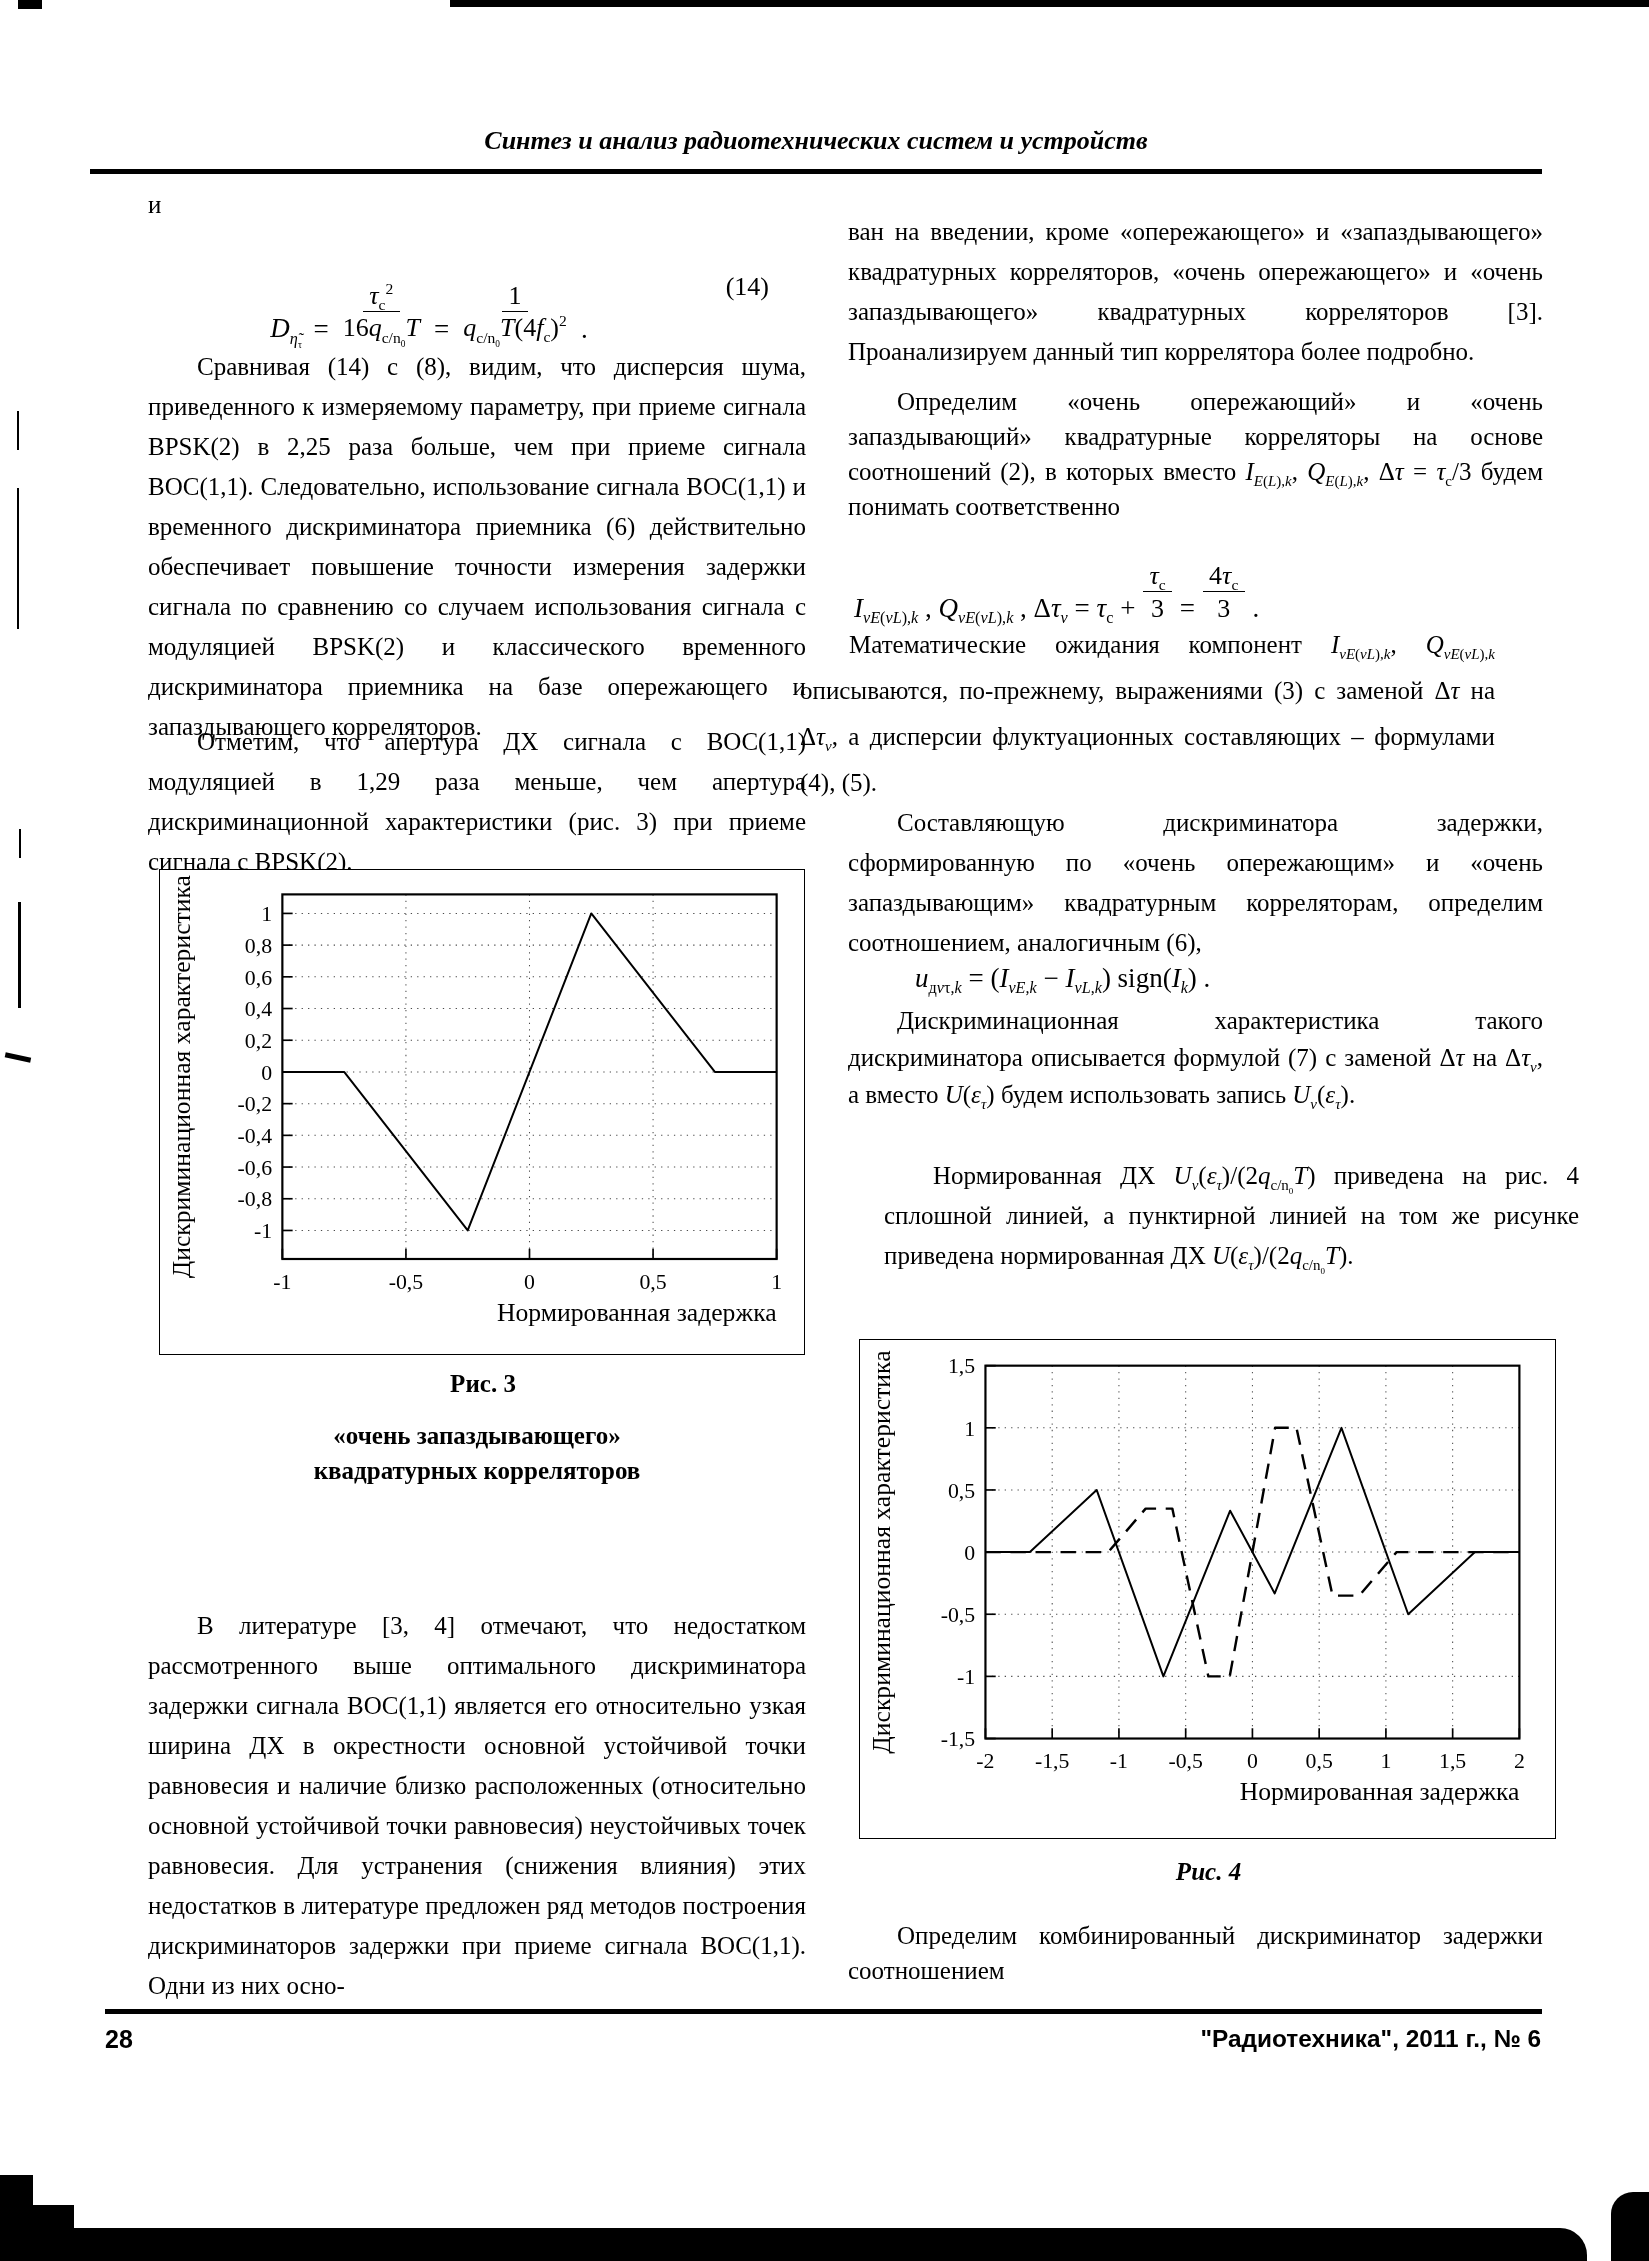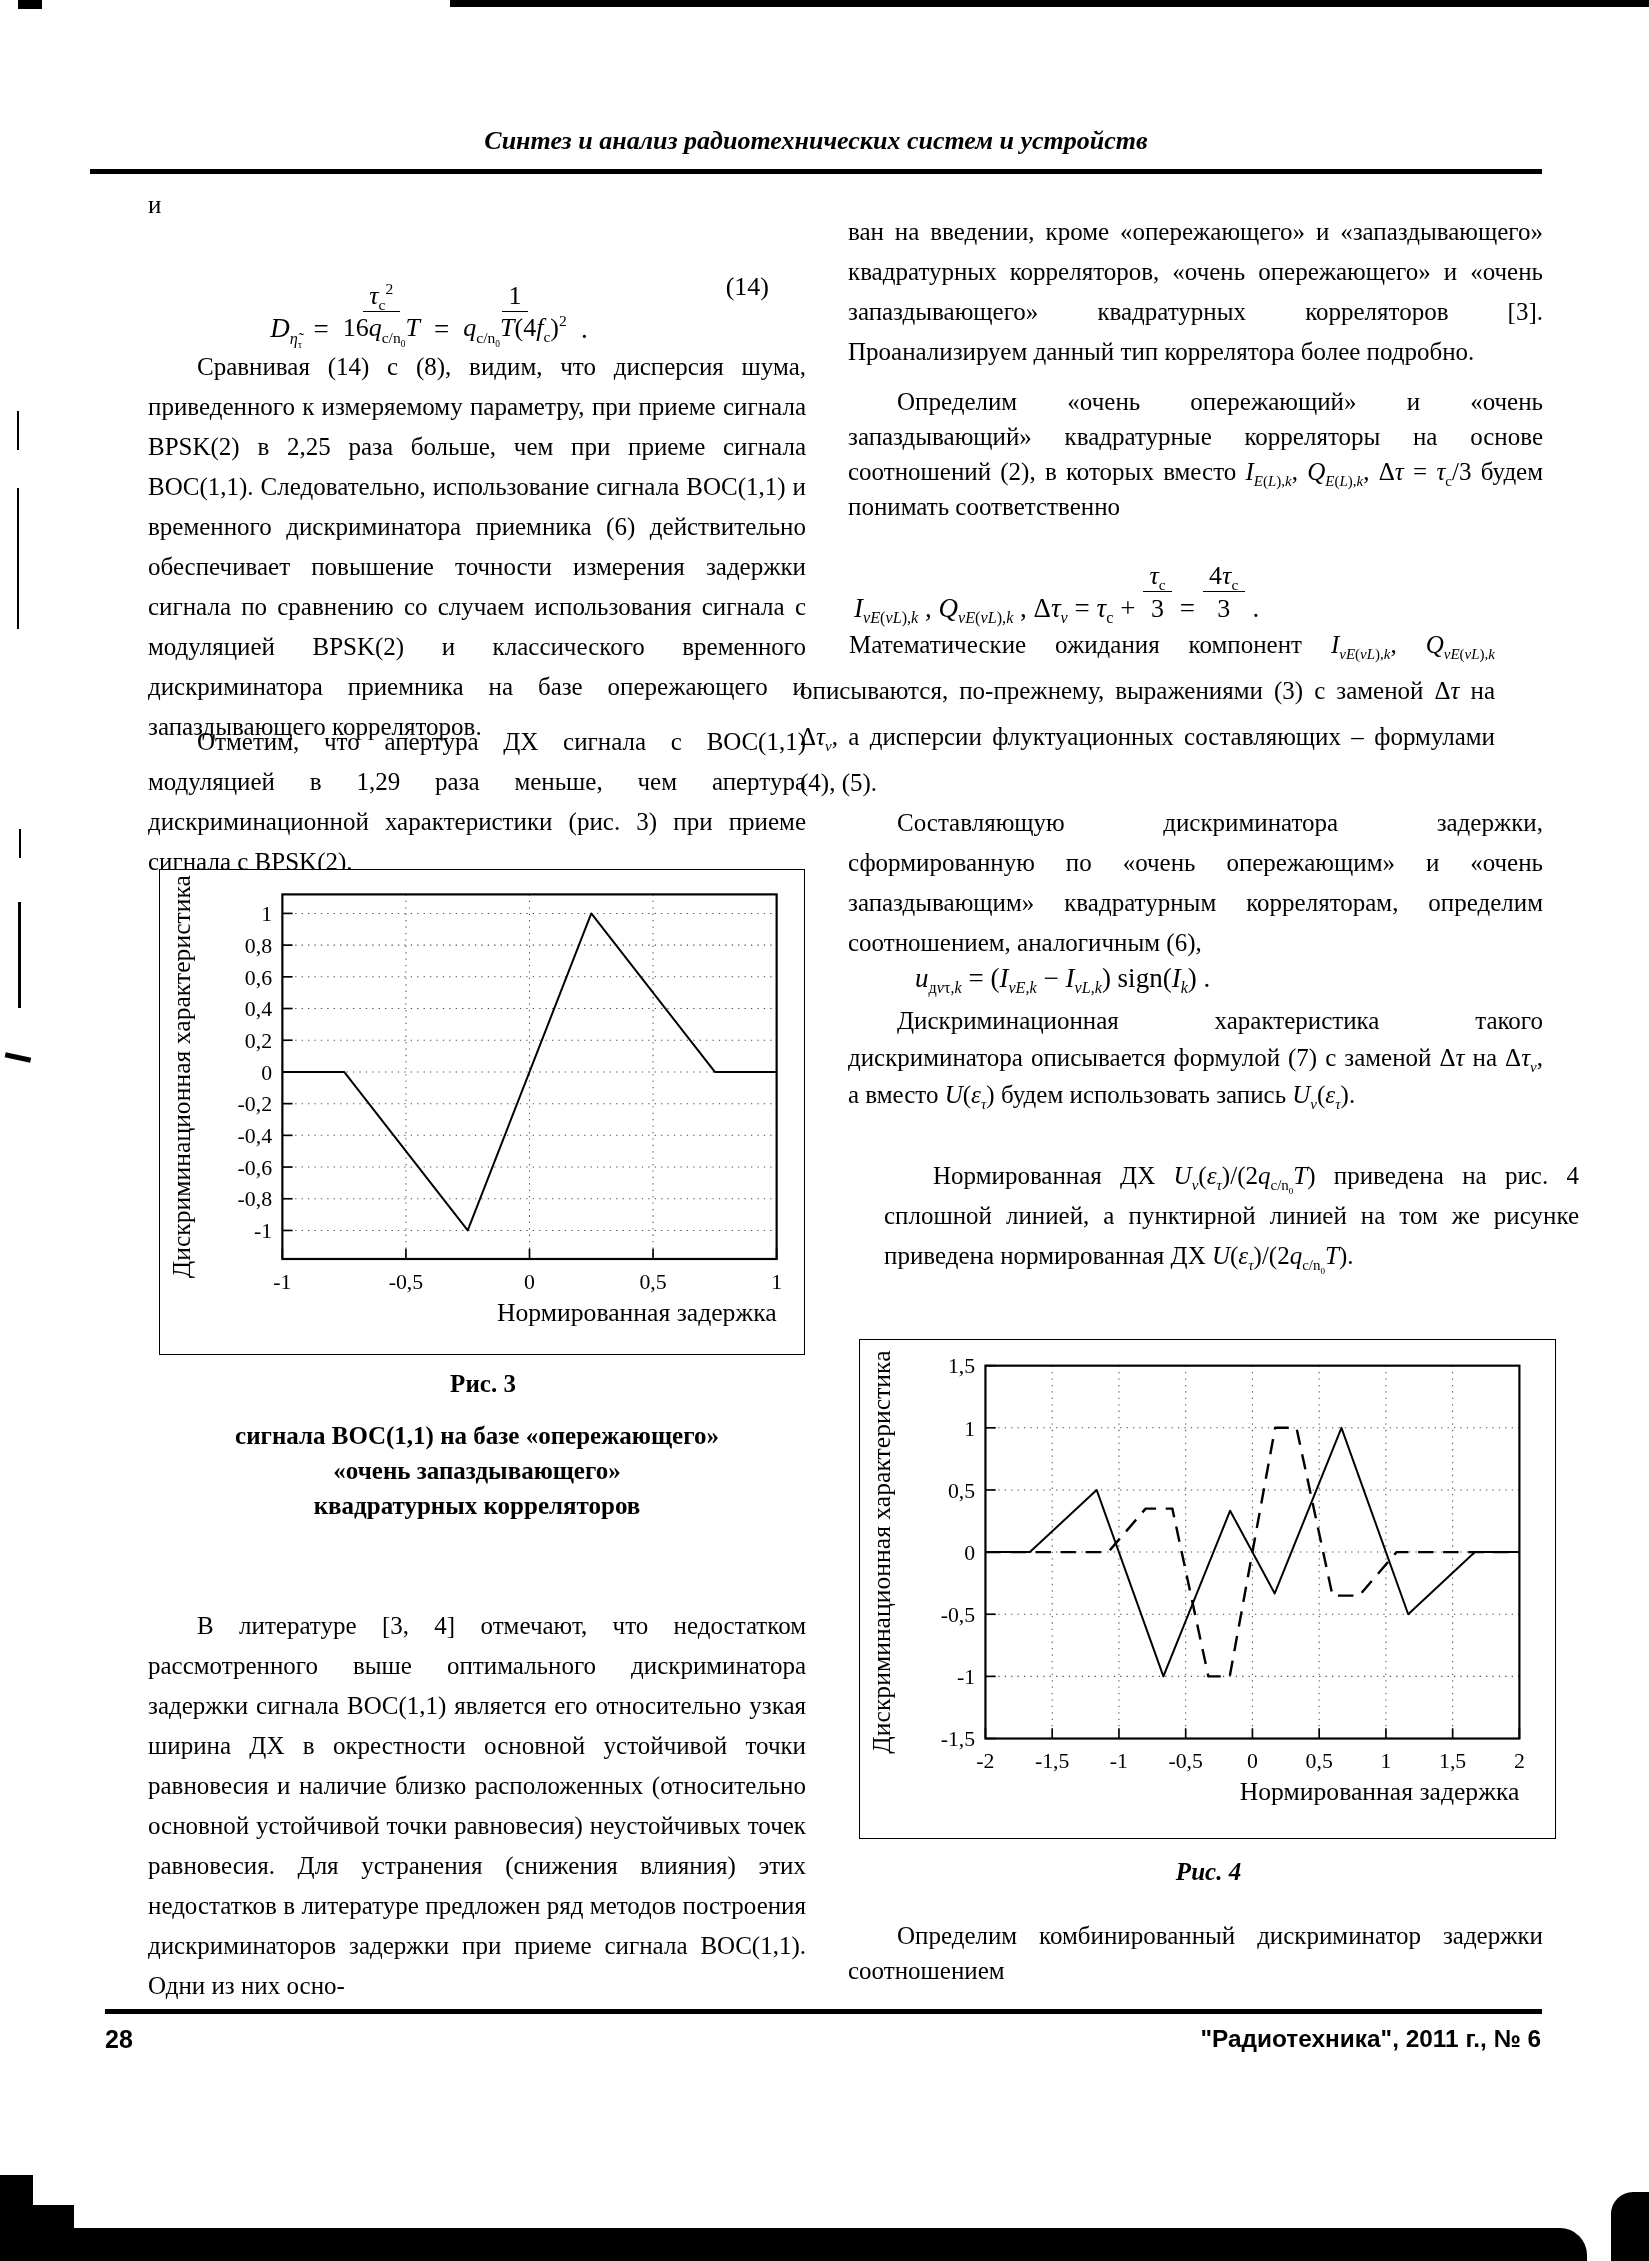--- a/index.html
+++ b/index.html
@@ -117,21 +117,20 @@
           <line x1="190" y1="67.63478260869567" x2="206" y2="67.63478260869567" class="tick"></line>
           <text x="174" y="79.63478260869567" text-anchor="end" class="tlab">1</text>
           <text x="960" y="702" text-anchor="end" class="alab">Нормированная задержка</text>
           <text x="46" y="322" text-anchor="middle" class="alab" transform="rotate(-90 46 322)">Дискриминационная характеристика</text>
           <polyline points="190,314.59130434782605 286.25,314.59130434782605 478.75,561.5478260869565 671.25,67.63478260869567 863.75,314.59130434782605 960,314.59130434782605" class="series solid"></polyline>
         </svg></div>
   </div>
   <div class="figcaption" style="left:159px;top:1370px;width:648px;">Рис. 3</div>
 
   <div class="abs section-heading" style="left:148px;top:1418px;width:658px;">
-    <div>сигнала BOC(1,1) на базе «опережающего»</div>
     <div>«очень запаздывающего»</div>
     <div>квадратурных корреляторов</div>
   </div>
 
   <p class="abs indent" style="left:148px;top:1606px;width:658px;">В литературе [3, 4] отмечают, что недостатком рассмотренного выше оптимального дискриминатора задержки сигнала BOC(1,1) является его относительно узкая ширина ДХ в окрестности основной устойчивой точки равновесия и наличие близко расположенных (относительно основной устойчивой точки равновесия) неустойчивых точек равновесия. Для устранения (снижения влияния) этих недостатков в литературе предложен ряд методов построения дискриминаторов задержки при приеме сигнала BOC(1,1). Одни из них осно-</p>
 
   <p class="abs" style="left:848px;top:212px;width:695px;">ван на введении, кроме «опережающего» и «запаздывающего» квадратурных корреляторов, «очень опережающего» и «очень запаздывающего» квадратурных корреляторов [3]. Проанализируем данный тип коррелятора более подробно.</p>
   <p class="abs indent" style="left:848px;top:384px;width:695px;line-height:35px;">Определим «очень опережающий» и «очень запаздывающий» квадратурные корреляторы на основе соотношений (2), в которых вместо <i>I</i><sub><i>E</i>(<i>L</i>),<i>k</i></sub>, <i>Q</i><sub><i>E</i>(<i>L</i>),<i>k</i></sub>, Δ<i>τ</i> = <i>τ</i><sub>с</sub>/3 будем понимать соответственно</p>
 
   <div class="abs formula" style="left:854px;top:534px;width:695px;height:90px;">

